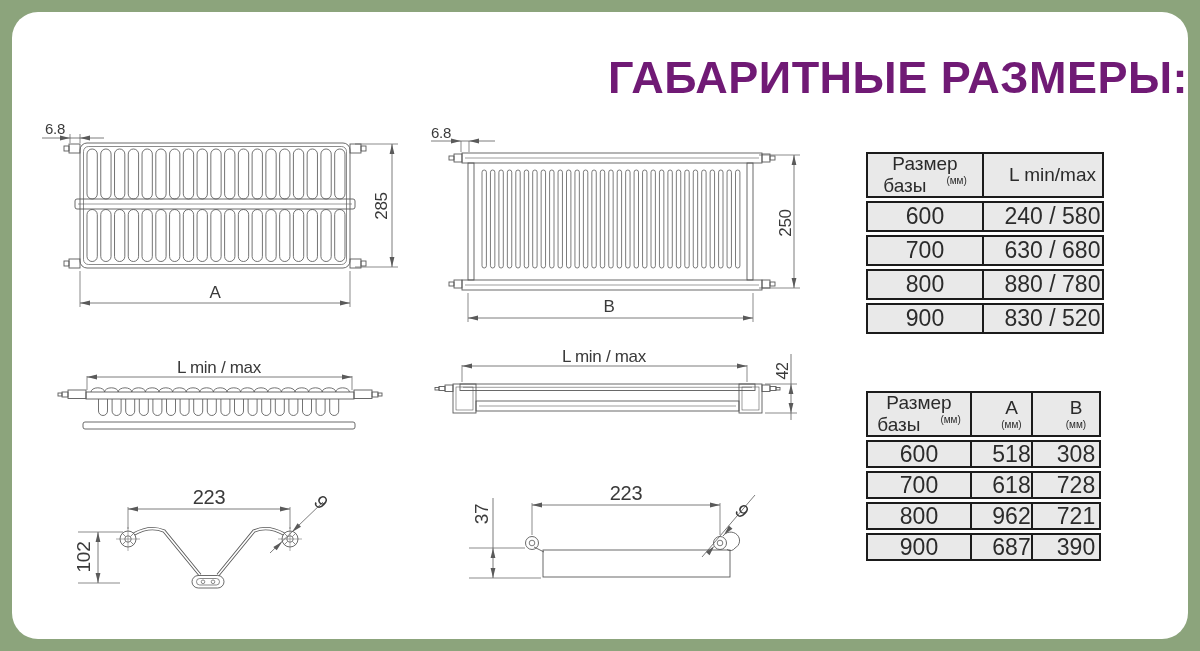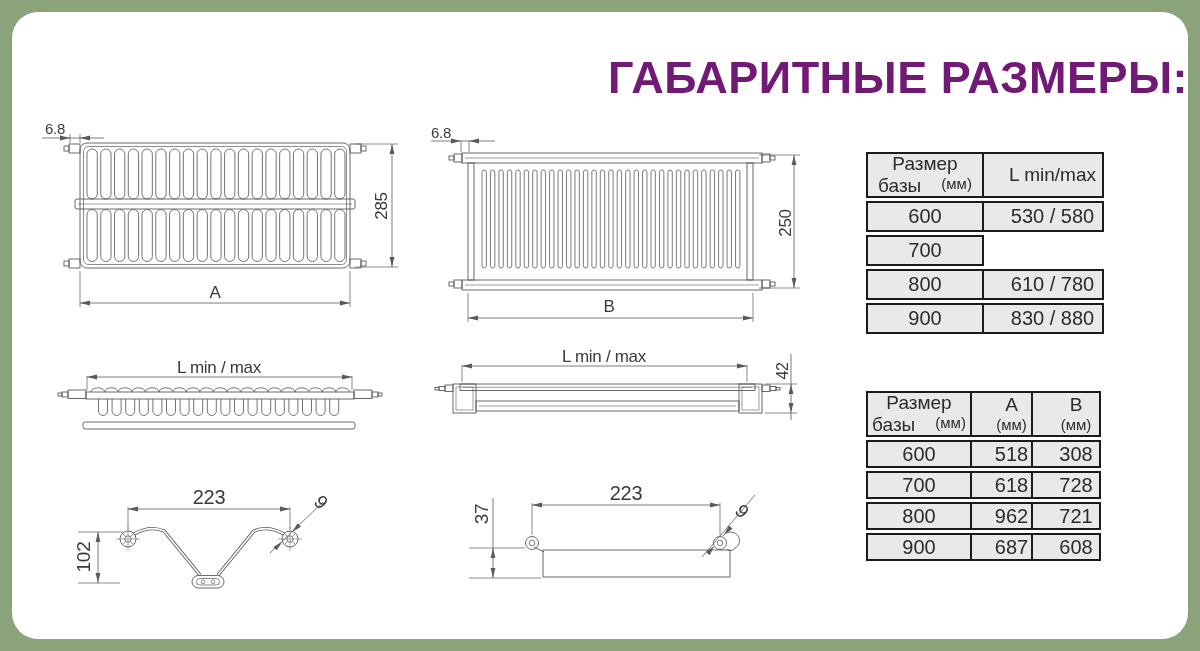--- a/index.html
+++ b/index.html
@@ -11,22 +11,22 @@
   .drawing{position:absolute;overflow:visible;}
   svg text{fill:#3a3a3a;letter-spacing:-0.3px;font-family:"Liberation Sans",sans-serif;}
   .tbl{position:absolute;}
   .t-row{display:flex;}
   .t-row + .t-row{margin-top:3px;}
   .t-cell{box-sizing:border-box;border:2.5px solid #1b1b1b;background:#e9e9e9;
           display:flex;flex-direction:column;align-items:center;justify-content:center;
           color:#2b2b2b;text-align:center;}
   .t-cell + .t-cell{margin-left:-2.5px;padding-left:20px;}
   .t-head{font-size:19px;line-height:1.15;font-weight:400;}
-  .t-data{font-size:20px;}
-  .unit{font-size:15px;}
+  .t-data{font-size:23px;}
+  .unit{font-size:10px;}
   .hdr-line{display:flex;align-items:flex-start;gap:20px;}
   #table1{left:854px;top:140px;}
   #table2{left:854px;top:379px;}
   .t1-c1{width:118px}.t1-c2{width:122px}
   .t2-c1{width:106px}.t2-c2{width:64px}.t2-c3{width:70px}
   .h46{height:46px}.h31{height:31px}.h28{height:28px}
 </style>
 </head>
 <body>
 
@@ -326,32 +326,33 @@
           <span>базы</span>
           <span class="unit">(мм)</span>
         </div>
       </div>
       <div class="t-cell t-head t1-c2 h46">
         <div>L min/max</div>
       </div>
     </div>
     <div class="t-row">
       <div class="t-cell t-data t1-c1 h31">600</div>
-      <div class="t-cell t-data t1-c2 h31">530 / 580</div>
+      <div class="t-cell t-data t1-c2 h31">240 / 580</div>
     </div>
     <div class="t-row">
       <div class="t-cell t-data t1-c1 h31">700</div>
+      <div class="t-cell t-data t1-c2 h31">630 / 680</div>
     </div>
     <div class="t-row">
       <div class="t-cell t-data t1-c1 h31">800</div>
-      <div class="t-cell t-data t1-c2 h31">610 / 780</div>
+      <div class="t-cell t-data t1-c2 h31">880 / 780</div>
     </div>
     <div class="t-row">
       <div class="t-cell t-data t1-c1 h31">900</div>
-      <div class="t-cell t-data t1-c2 h31">830 / 880</div>
+      <div class="t-cell t-data t1-c2 h31">830 / 520</div>
     </div>
   </div>
 
   <div class="tbl" id="table2">
     <div class="t-row">
       <div class="t-cell t-head t2-c1 h46">
         <div>Размер</div>
         <div class="hdr-line">
           <span>базы</span>
           <span class="unit">(мм)</span>
@@ -377,17 +378,17 @@
       <div class="t-cell t-data t2-c3 h28">728</div>
     </div>
     <div class="t-row">
       <div class="t-cell t-data t2-c1 h28">800</div>
       <div class="t-cell t-data t2-c2 h28">962</div>
       <div class="t-cell t-data t2-c3 h28">721</div>
     </div>
     <div class="t-row">
       <div class="t-cell t-data t2-c1 h28">900</div>
       <div class="t-cell t-data t2-c2 h28">687</div>
-      <div class="t-cell t-data t2-c3 h28">608</div>
+      <div class="t-cell t-data t2-c3 h28">390</div>
     </div>
   </div>
 
 </div>
 
 </body></html>

